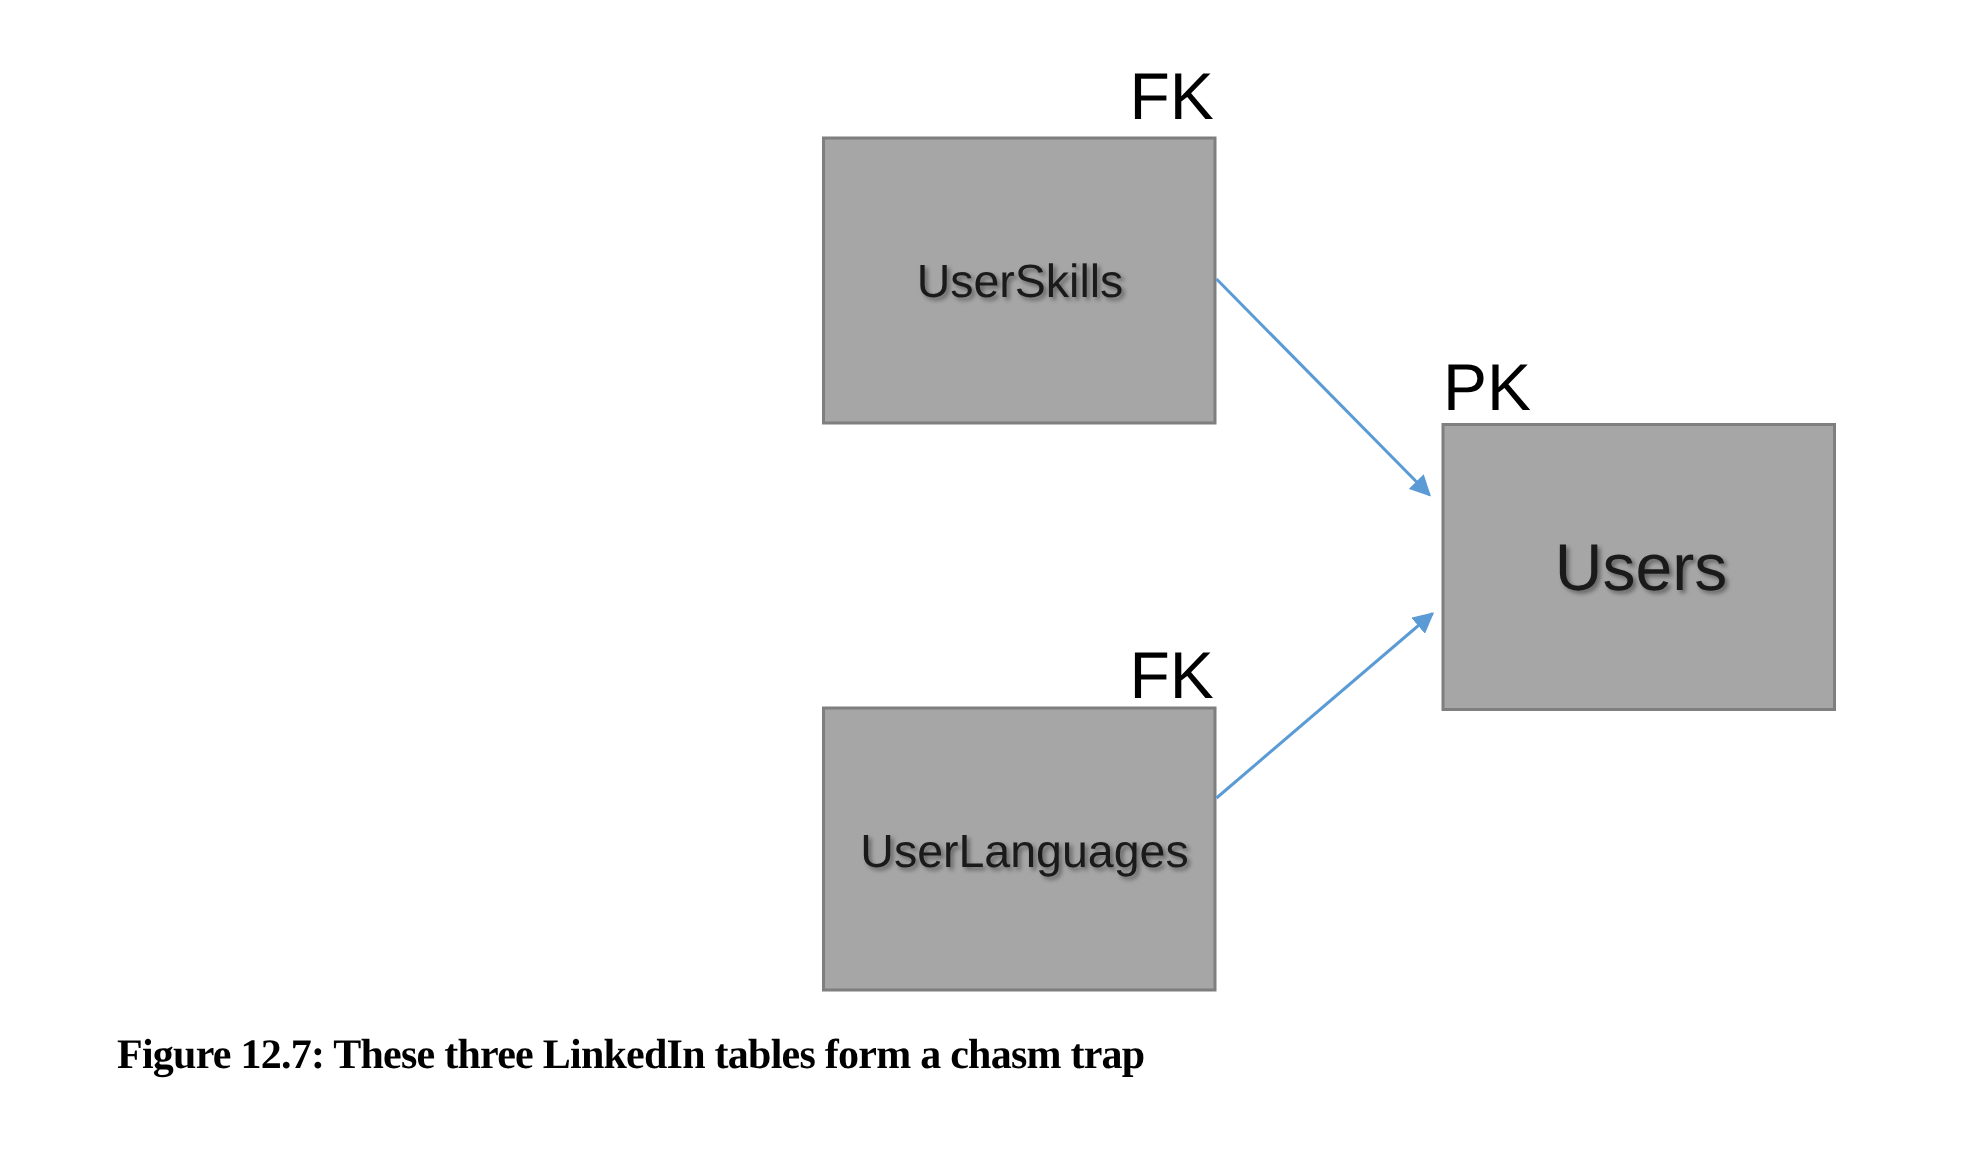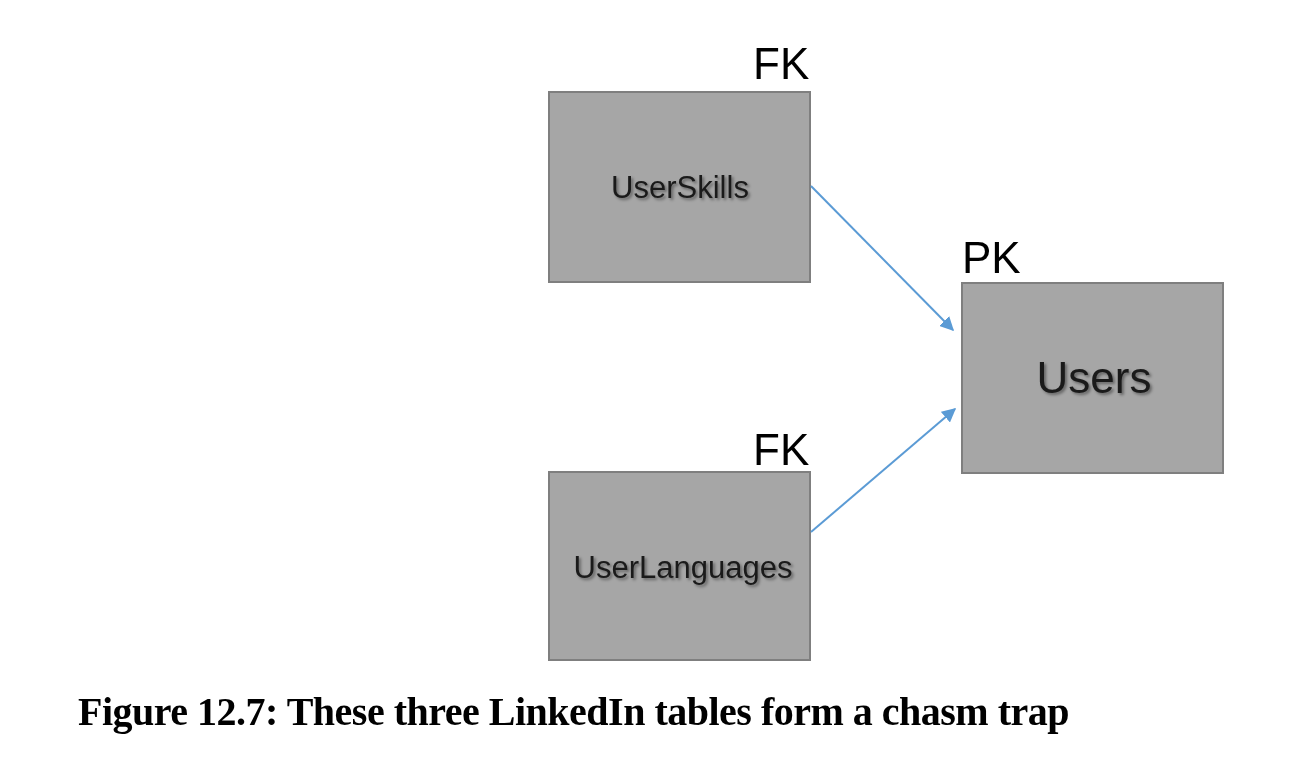--- a/index.html
+++ b/index.html
@@ -32,21 +32,21 @@
     font-family: "Liberation Sans", sans-serif;
     font-size: 44px;
     fill: #000000;
   }
   .figure-caption {
     position: absolute;
     left: 78px;
     top: 688px;
     font-family: "Liberation Serif", serif;
     font-weight: bold;
-    font-size: 40px;
+    font-size: 28px;
     color: #000000;
     white-space: nowrap;
     letter-spacing: -0.5px;
   }
 </style>
 </head>
 <body>
 
 <div class="page">
 

